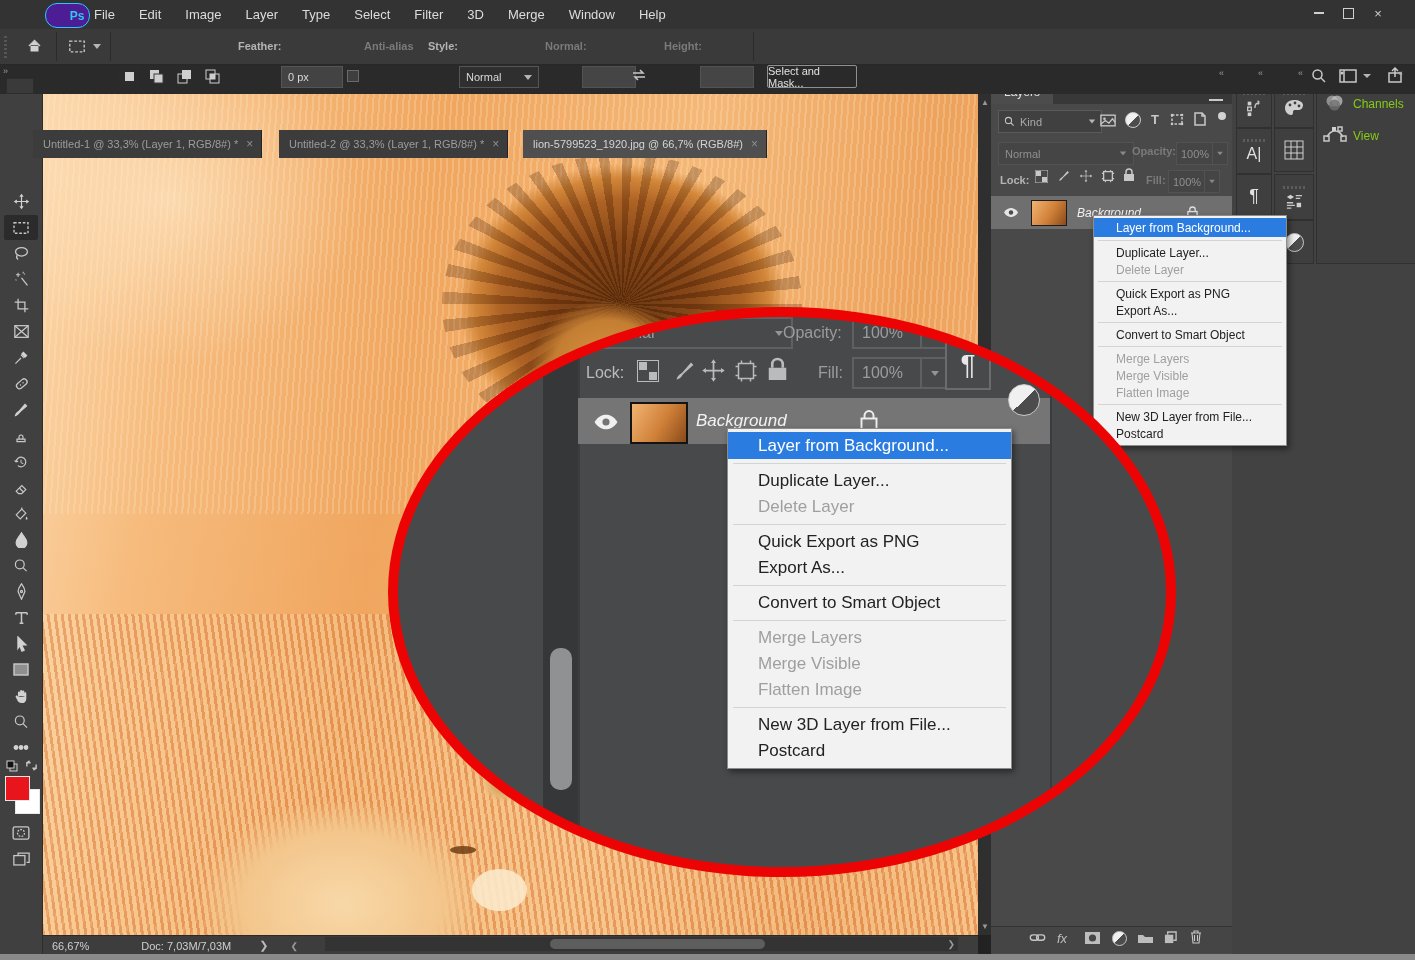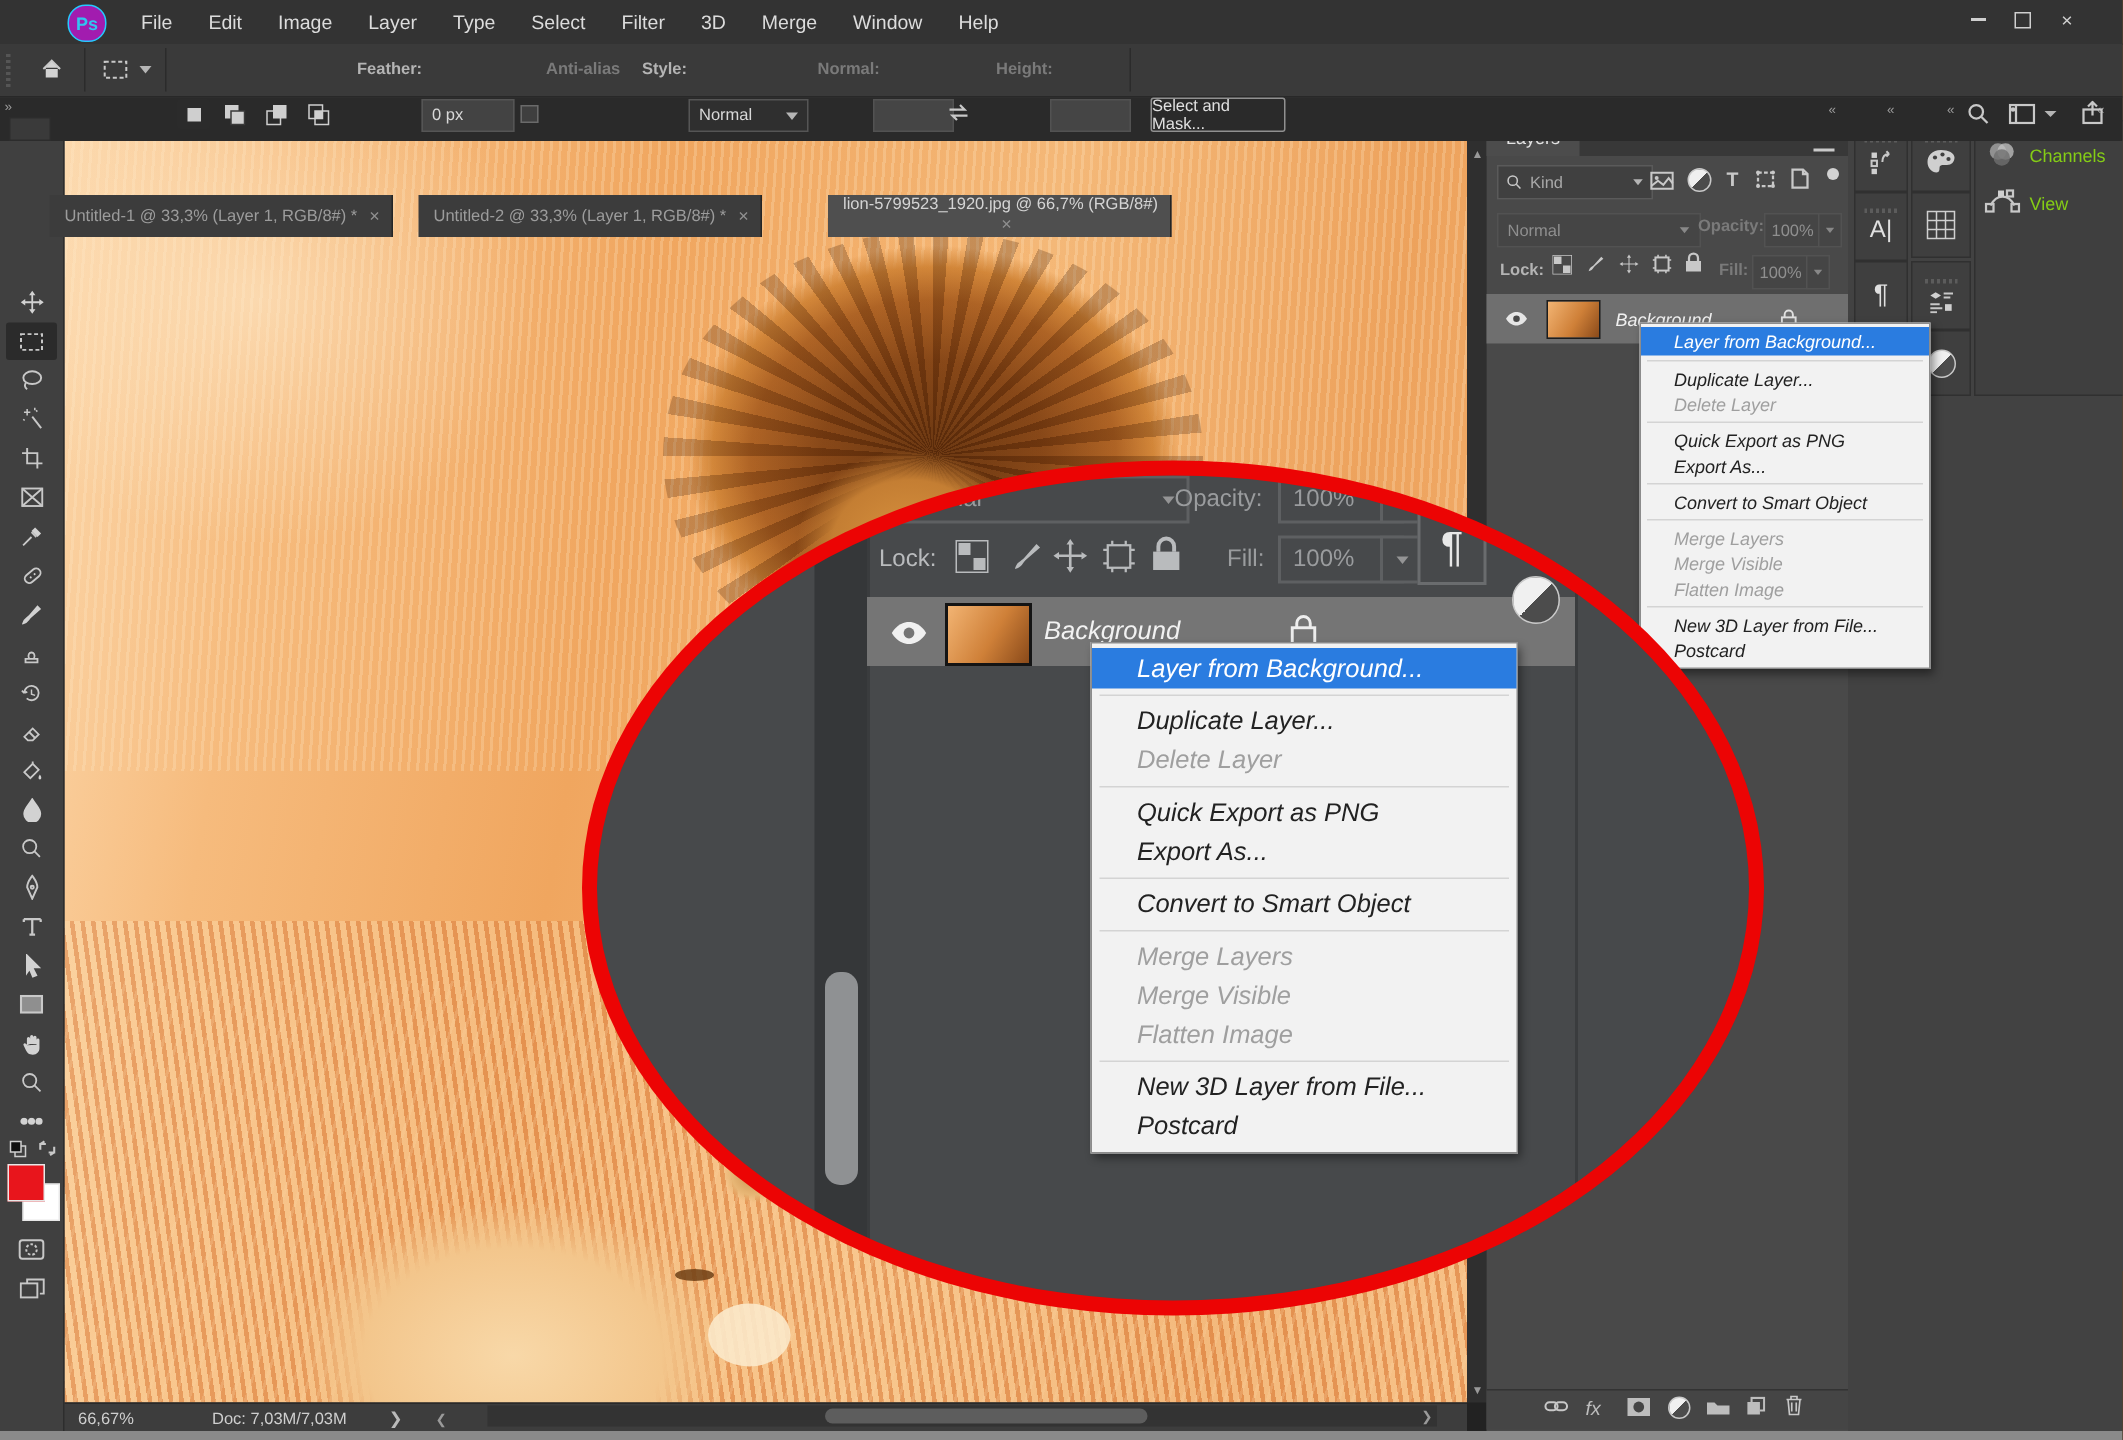--- a/index.html
+++ b/index.html
@@ -2,22 +2,22 @@
 <html><head>
 <meta charset="utf-8">
 <style>
   html,body{margin:0;padding:0;background:#222;}
   body{width:1415px;height:960px;position:relative;overflow:hidden;
        font-family:"Liberation Sans",sans-serif;font-size:11px;color:#d6d6d6;
        -webkit-font-smoothing:antialiased;}
   .abs{position:absolute;}
   
   .menubar{left:0;top:0;width:1415px;height:29px;background:#333333;border-bottom:1px solid #262626;z-index:30;}
-  .ps-logo{left:45px;top:3px;width:24px;height:23px;background:#a21caf;border:1px solid #26c9ff;color:#31c5f0;
-           font-weight:bold;font-size:12px;display:flex;align-items:center;justify-content:center;border-radius:12px;}
+  .ps-logo{left:45px;top:3px;width:24px;height:23px;background:#4c1d95;border:1px solid #26c9ff;color:#31c5f0;
+           font-weight:bold;font-size:12px;display:flex;align-items:center;justify-content:center;border-radius:12px;padding-left:19px;}
   .menu-item{top:0;height:29px;display:flex;align-items:center;padding:0 12px;color:#dcdcdc;font-size:13px;}
   .menu-row{left:82px;top:0;height:29px;display:flex;}
   .winctl{top:0;height:26px;width:28px;display:flex;align-items:center;justify-content:center;color:#cfcfcf;font-size:13px;}
   .winctl .sq{width:9px;height:9px;border:1px solid #cfcfcf;display:inline-block;}
   .winctl .ln{width:10px;height:0;border-top:2px solid #cfcfcf;display:inline-block;}
   
   .optionsbar{left:0;top:29px;width:1415px;height:35px;background:#3a3a3a;border-bottom:1px solid #282828;z-index:30;}
   .grip-v{left:4px;top:36px;width:3px;height:22px;background:repeating-linear-gradient(180deg,#555 0 2px,transparent 2px 4px);}
   .opt-label{color:#b4b4b4;font-size:11px;line-height:35px;font-weight:bold;}
   .opt-label.dis{color:#7a7a7a;}
@@ -65,21 +65,21 @@
   .picon{color:#c8c8c8;display:flex;align-items:center;justify-content:center;}
   .layer-row{left:0;top:132px;width:241px;height:33px;background:#6f6f6f;display:flex;align-items:center;}
   .thumb{background:linear-gradient(120deg,#f2b473,#cf8038 55%,#8a4a1a);border:1px solid #1d1d1d;}
   .half-circle{border-radius:50%;background:linear-gradient(135deg,#f0f0f0 50%,#4c4c4c 50%);border:1px solid #c9c9c9;}
   .rdock{left:1232px;top:64px;width:183px;height:890px;background:#424242;z-index:5;}
   .dcell{background:#3f3f3f;border:1px solid #303030;display:flex;align-items:center;justify-content:center;color:#d0d0d0;}
   .griph{width:22px;height:3px;background:repeating-linear-gradient(90deg,#5c5c5c 0 2px,transparent 2px 4px);}
   .dock-label{color:#84cc16;font-size:12px;}
   
   .pmenu{background:#f2f2f2;border:1px solid #8c8c8c;box-shadow:2px 3px 6px rgba(0,0,0,.45);}
-  .mi{display:flex;align-items:center;color:#222;font-style:italic;}
+  .mi{display:flex;align-items:center;color:#222;}
   .mi.dis{color:#9f9f9f;}
   .mi.hl{color:#fff;}
   .msep{height:1px;background:#d4d4d4;margin:0 3px;}
   .small-menu{left:1093px;top:215px;width:192px;z-index:8;padding:2px 0 3px;}
   .small-menu .mi{height:17px;font-size:12px;padding-left:22px;}
   .small-menu .mi.hl{height:19px;padding-left:22px;}
   .small-menu .msep{margin:3px 4px;}
   
   .inset-clip{left:393px;top:312px;width:778px;height:560px;border-radius:50%;overflow:hidden;
               background:#47494b;z-index:12;}
@@ -207,21 +207,21 @@
   <div class="abs dock-chev" style="left:3px;top:2px;">»</div>
   <div class="abs" style="left:6px;top:14px;width:26px;height:14px;background:#3a3a3a;border:1px solid #2c2c2c;"></div>
   <div class="abs tab" style="left:33px;">
     <span>Untitled-1 @ 33,3% (Layer 1, RGB/8#) *</span>
     <span class="x">×</span>
   </div>
   <div class="abs tab" style="left:279px;">
     <span>Untitled-2 @ 33,3% (Layer 1, RGB/8#) *</span>
     <span class="x">×</span>
   </div>
-  <div class="abs tab active" style="left:552px;flex-direction:column;">
+  <div class="abs tab active" style="left:523px;">
     <span>lion-5799523_1920.jpg @ 66,7% (RGB/8#)</span>
     <span class="x">×</span>
   </div>
   <div class="abs dock-chev" style="left:1219px;top:4px;">«</div>
   <div class="abs dock-chev" style="left:1258px;top:4px;">«</div>
   <div class="abs dock-chev" style="left:1298px;top:4px;">«</div>
   <div class="abs dock-chev" style="left:1398px;top:4px;">«</div>
 </div>
 
 <div class="abs toolbar">

